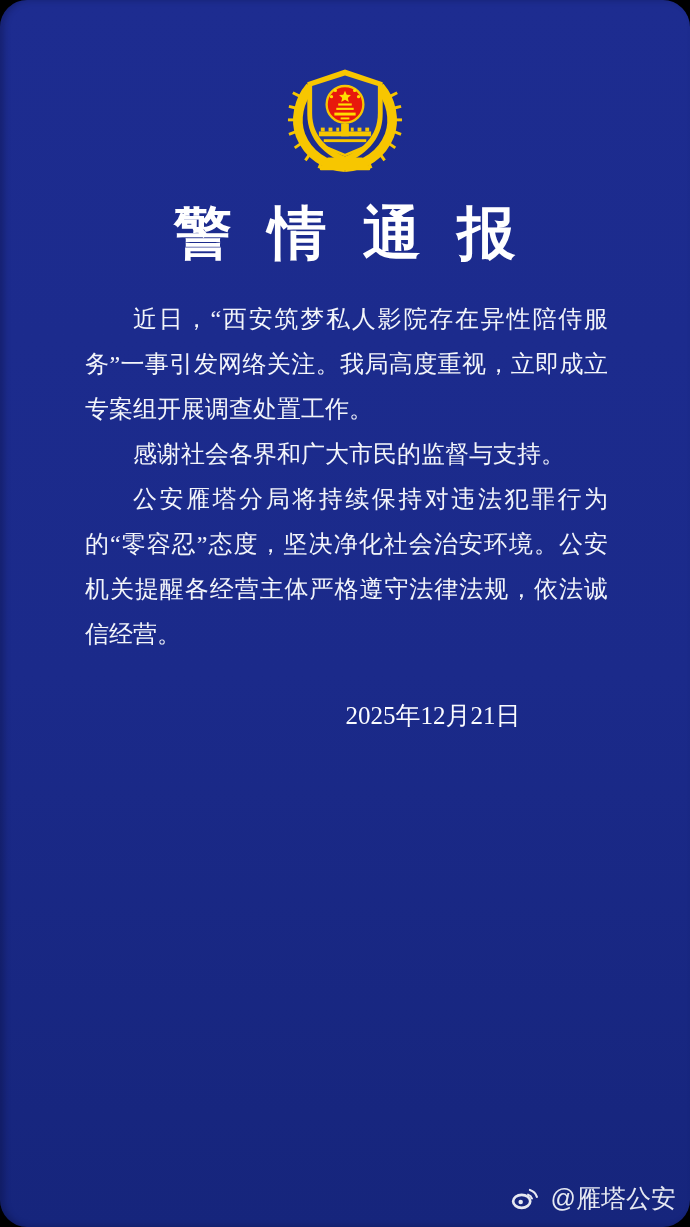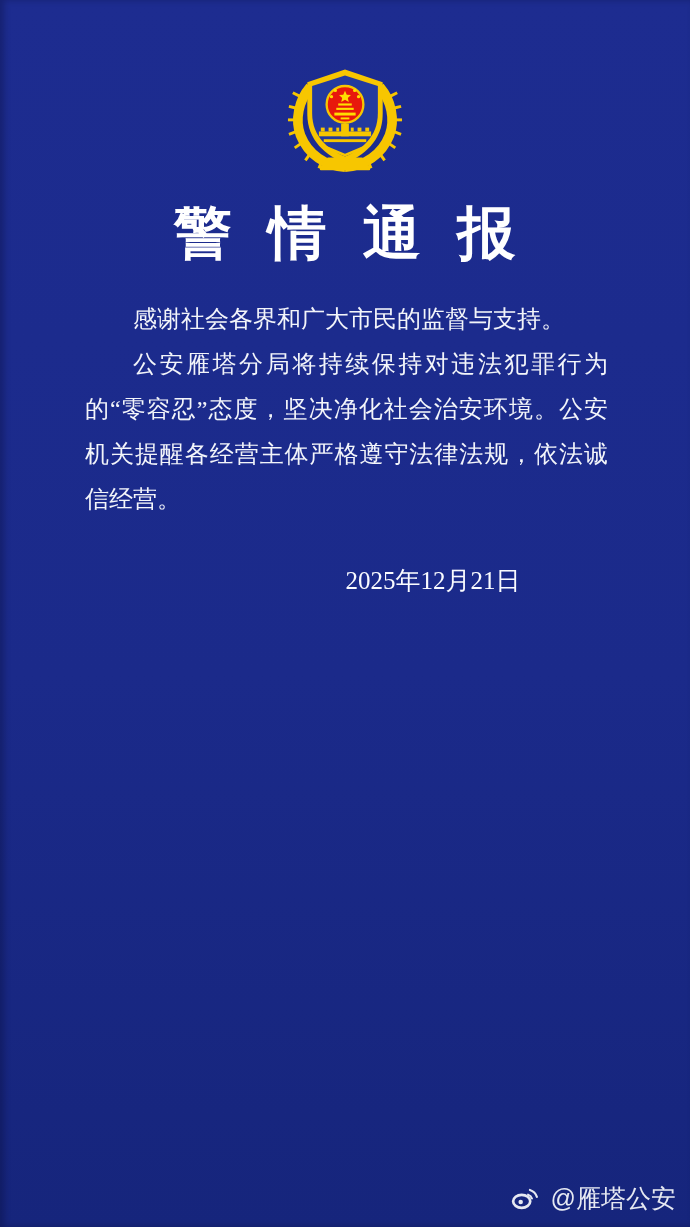--- a/index.html
+++ b/index.html
@@ -4,20 +4,21 @@
 <style>
   html,body { margin:0; padding:0; background:#000; }
   .page {
     position:relative;
     width:690px; height:1227px;
     margin:0 auto;
     background:linear-gradient(180deg,#1d2c90 0%,#1b2a8a 55%,#16257c 100%);
     box-shadow:inset 4px 0 6px rgba(0,0,25,0.25);
     overflow:hidden;
     font-family:"Liberation Serif","DejaVu Serif",serif;
+    border-radius:27px;
   }
   .emblem-wrap {
     padding-top:58px;
     width:116px;
     margin:0 auto;
   }
   .emblem-wrap svg { display:block; width:116px; height:116px; }
   h1.notice-title {
     margin:24px 0 0 0;
     text-align:center;
@@ -119,20 +120,21 @@
           <rect x="81" y="72" width="4" height="4"></rect>
         <rect x="38" y="84" width="44" height="3"></rect>
         <path d="M36,89 L60,99 L84,89 L84,92 L60,102 L36,92 Z"></path>
       </g>
     </svg>
   </div>
 
   <h1 class="notice-title">警 情 通 报</h1>
 
   <div class="notice-body">
+    <p>近日，“西安筑梦私人影院存在异性陪侍服务”一事引发网络关注。我局高度重视，立即成立专案组开展调查处置工作。</p>
     <p>感谢社会各界和广大市民的监督与支持。</p>
     <p>公安雁塔分局将持续保持对违法犯罪行为的“零容忍”态度，坚决净化社会治安环境。公安机关提醒各经营主体严格遵守法律法规，依法诚信经营。</p>
   </div>
 
   <div class="signature">
     <div class="sig-date">2025年12月21日</div>
   </div>
 
   <div class="watermark">
     <svg viewBox="0 0 24 24">

